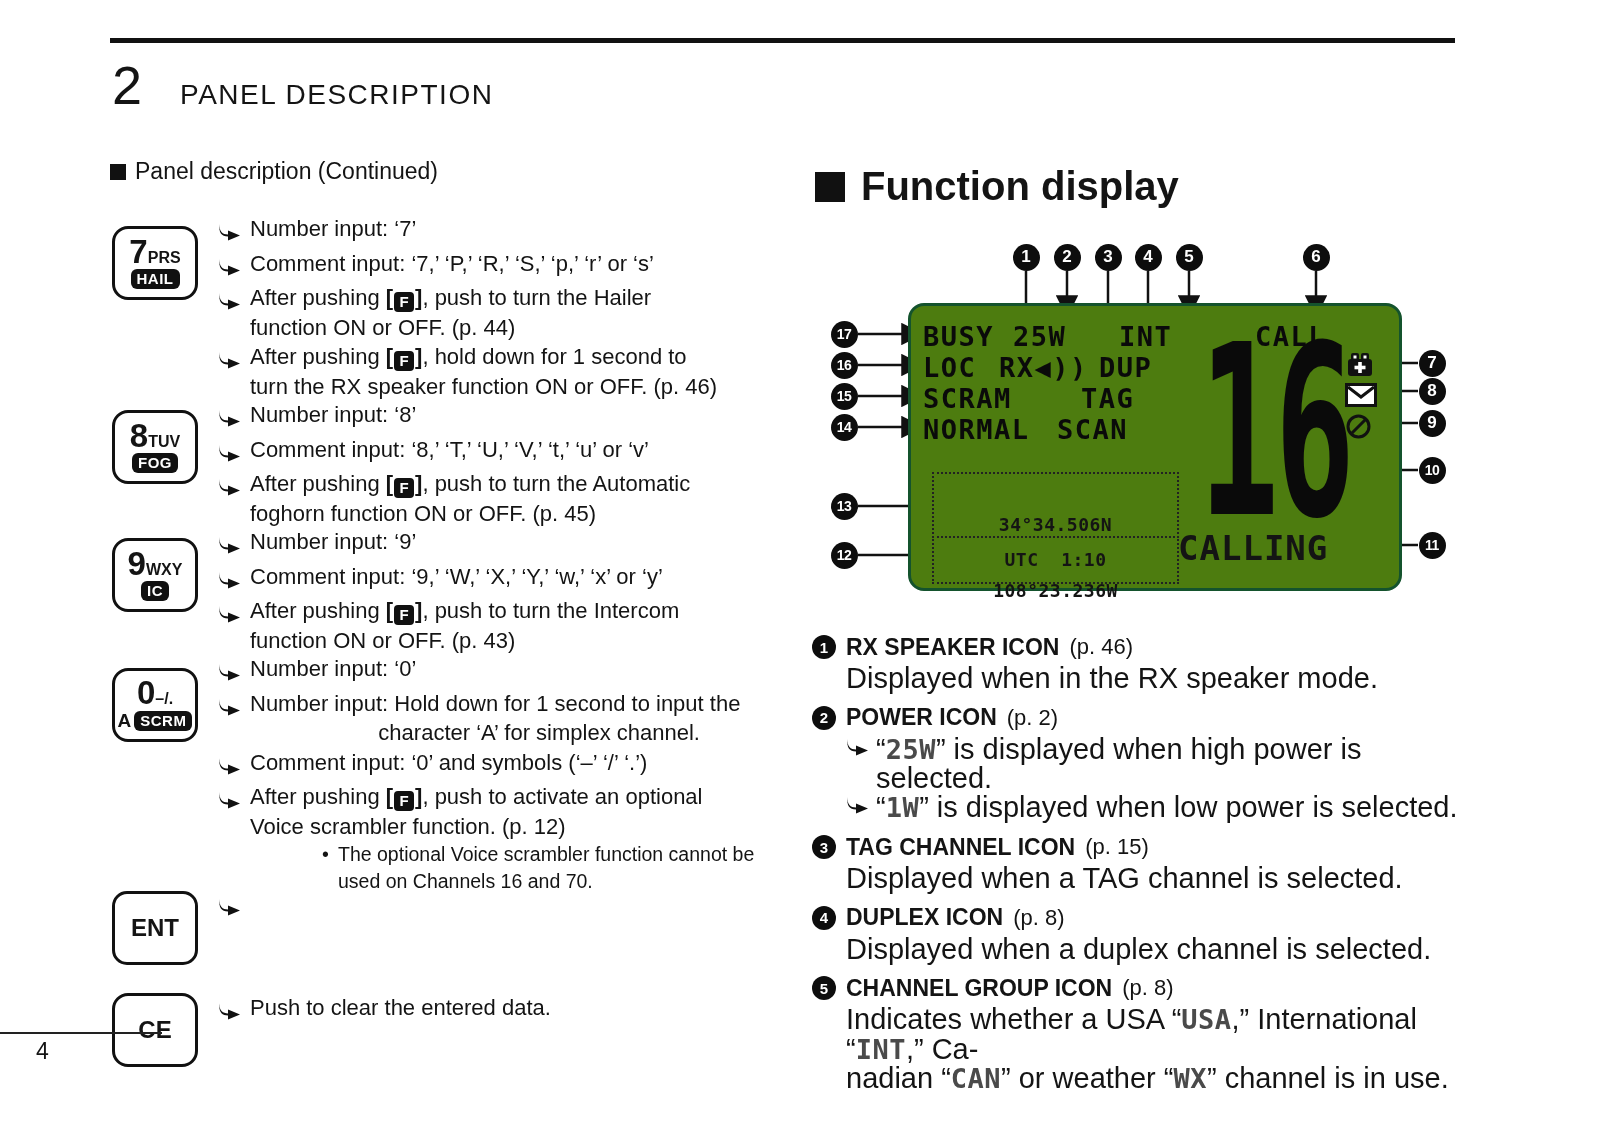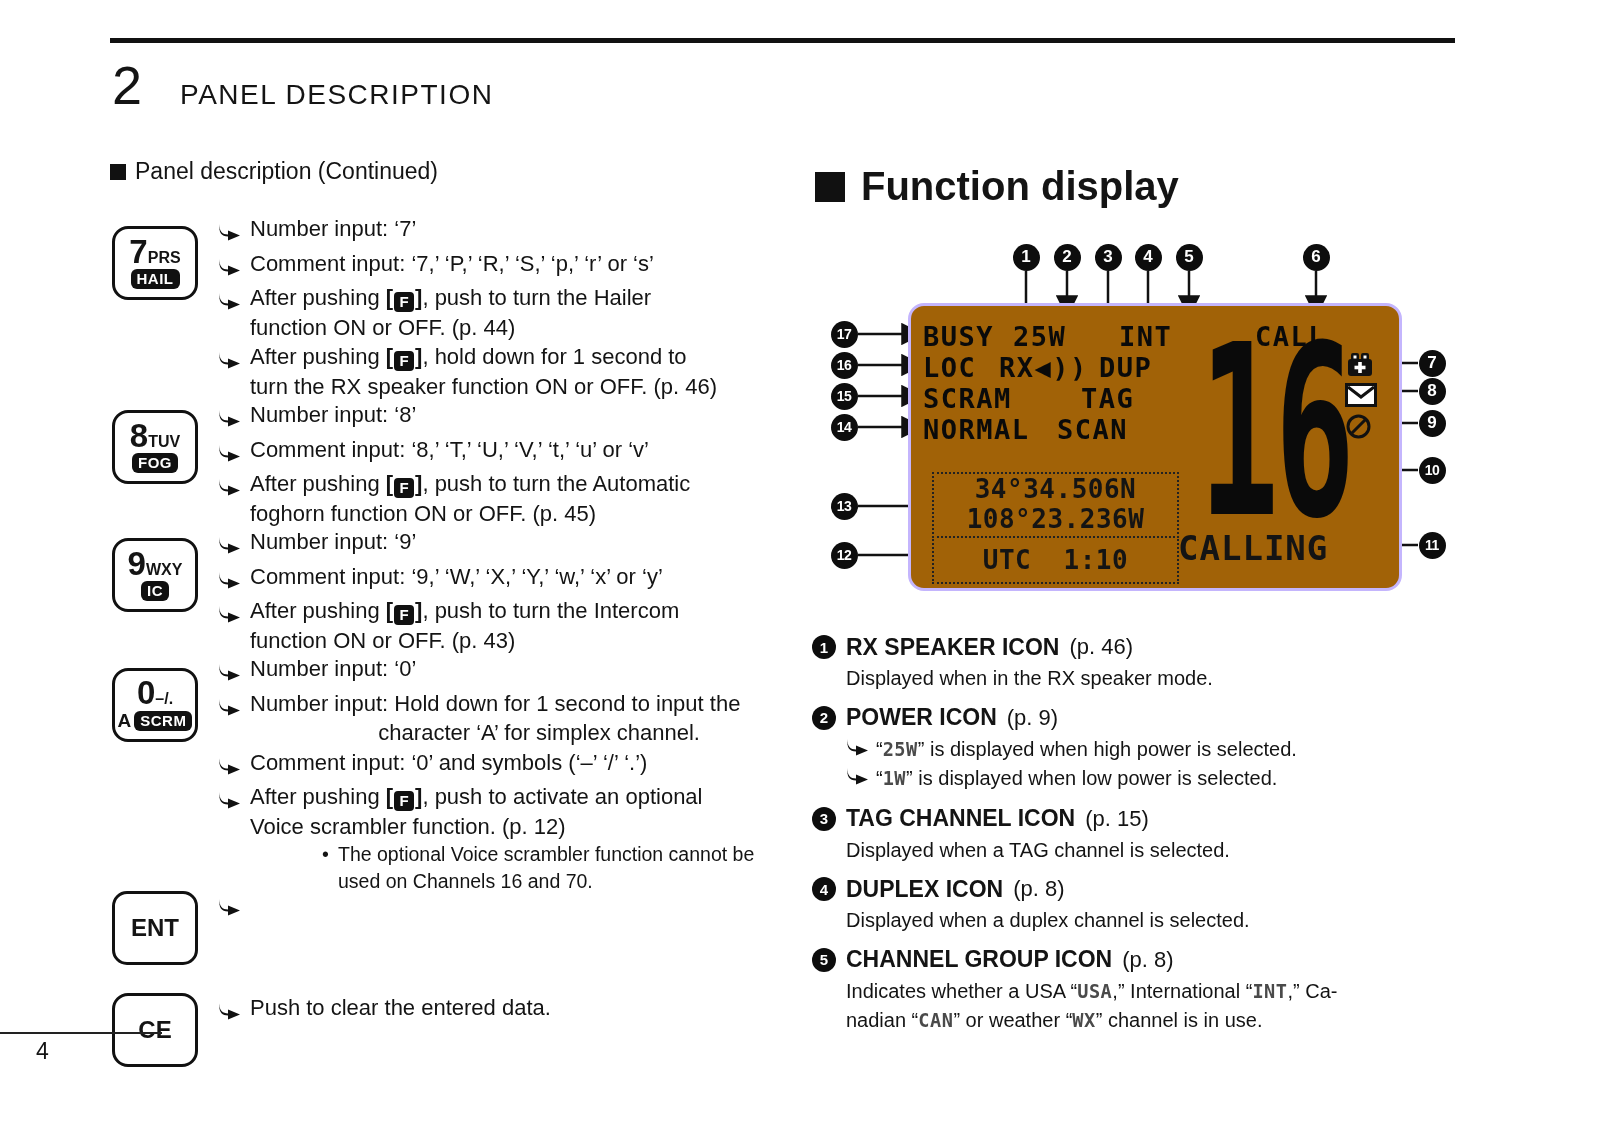--- a/index.html
+++ b/index.html
@@ -35,50 +35,50 @@
   .dot-item .bullet{width:16px;padding-top:0;}
   .fkey-wrap{font-weight:bold;}
   .fkey{display:inline-block;background:#111;color:#fff;font-weight:bold;border-radius:4px;
         width:20px;height:20px;line-height:20px;text-align:center;font-size:15px;vertical-align:-2px;margin:0 1px;}
   .lcd-inline{font-family:"DejaVu Sans Mono","DejaVu Sans",monospace;font-weight:bold;color:#4a4a4a;
               font-size:0.93em;letter-spacing:0.5px;}
 
   
   .diagram{position:absolute;left:800px;top:228px;width:700px;height:395px;}
   .diagram svg.lines{position:absolute;left:0;top:0;}
-  .lcd{position:absolute;left:108px;top:75px;width:494px;height:288px;border:3px solid #c4b5fd;
-       border-radius:16px;box-sizing:border-box;background:#a16207;}
+  .lcd{position:absolute;left:108px;top:75px;width:494px;height:288px;border:3px solid #14532d;
+       border-radius:16px;box-sizing:border-box;background:#4d7c0f;}
   .lcd-token{position:absolute;font-family:"DejaVu Sans Mono","DejaVu Sans",monospace;font-weight:bold;
              font-size:27px;line-height:28px;letter-spacing:1.5px;color:#0a0a0a;white-space:pre;}
   .lcd-chan{position:absolute;left:288px;top:36px;height:180px;line-height:180px;
             font-family:"DejaVu Sans Mono","DejaVu Sans",monospace;font-weight:bold;font-size:238px;
             letter-spacing:-8px;transform:scaleX(0.56);transform-origin:0 0;color:#0a0a0a;}
   .pos-box{position:absolute;left:21px;top:166px;width:247px;height:66px;border:2px dotted #222;
            box-sizing:border-box;text-align:center;}
   .utc-box{position:absolute;left:21px;top:230px;width:247px;height:48px;border:2px dotted #222;
            box-sizing:border-box;text-align:center;}
   .pos-box div,.utc-box span{font-family:"DejaVu Sans Mono","DejaVu Sans",monospace;font-weight:bold;
-           font-size:26px;line-height:30px;letter-spacing:0.5px;white-space:pre;}
+           font-size:18px;line-height:30px;letter-spacing:0.5px;white-space:pre;margin-top:36px;}
   .utc-box span{line-height:44px;}
   .lcd-calling{position:absolute;left:267px;top:222px;font-family:"DejaVu Sans Mono","DejaVu Sans",monospace;
            font-weight:bold;font-size:34px;letter-spacing:1px;}
   .lcd-icon{position:absolute;left:434px;}
   .co{position:absolute;width:27px;height:27px;border-radius:50%;background:#0d0d0d;color:#fff;
       display:flex;align-items:center;justify-content:center;font-weight:bold;font-size:17px;}
   .co.two{font-size:14px;letter-spacing:-0.5px;}
 
   
   .desc-list{position:absolute;left:812px;top:632px;width:665px;}
   .d-item{margin-bottom:10px;}
   .d-head{display:flex;align-items:center;gap:10px;margin-bottom:2px;height:30px;}
   .d-co{width:24px;height:24px;border-radius:50%;background:#0d0d0d;color:#fff;flex-shrink:0;
         display:flex;align-items:center;justify-content:center;font-weight:bold;font-size:15px;}
   .d-title{font-weight:bold;font-size:23px;}
   .d-ref{font-size:22px;}
-  .d-body{font-size:20px;line-height:28.5px;margin-left:34px;white-space:pre-wrap;max-width:625px;}
+  .d-body{font-size:29px;line-height:28.5px;margin-left:34px;white-space:pre-wrap;max-width:625px;}
   .d-arrow-line{display:flex;align-items:flex-start;margin-left:34px;}
   .d-arrow-line .bullet{width:30px;padding-top:4px;}
   .d-arrow-line .d-body{margin-left:0;}
 
   .footer-rule{position:absolute;left:0;top:1032px;width:162px;height:2px;background:#222;}
   .page-num{position:absolute;left:36px;top:1038px;font-size:23px;}
 </style>
 </head>
 <body>
 
@@ -391,21 +391,21 @@
           <span class="d-co">1</span>
           <span class="d-title">RX SPEAKER ICON</span>
           <span class="d-ref">(p. 46)</span>
         </div>
         <div class="d-body">Displayed when in the RX speaker mode.</div>
       </div>
       <div class="d-item">
         <div class="d-head">
           <span class="d-co">2</span>
           <span class="d-title">POWER ICON</span>
-          <span class="d-ref">(p. 9)</span>
+          <span class="d-ref">(p. 2)</span>
         </div>
         <div class="d-arrow-line">
           <span class="bullet"><svg width="23" height="17" viewBox="0 0 23 17" aria-hidden="true">
               <path d="M1.5 0 C1 7.5 4.5 10.5 10 10.5 L10 6.5 L22 11.5 L10 16.5 L10 12.5 C3.5 12.5 0.5 8.5 1.5 0 Z" fill="#111"></path>
             </svg></span>
           <div class="d-body">“<span class="lcd-inline">25W</span>” is displayed when high power is selected.</div>
         </div>
         <div class="d-arrow-line">
           <span class="bullet"><svg width="23" height="17" viewBox="0 0 23 17" aria-hidden="true">
               <path d="M1.5 0 C1 7.5 4.5 10.5 10 10.5 L10 6.5 L22 11.5 L10 16.5 L10 12.5 C3.5 12.5 0.5 8.5 1.5 0 Z" fill="#111"></path>

